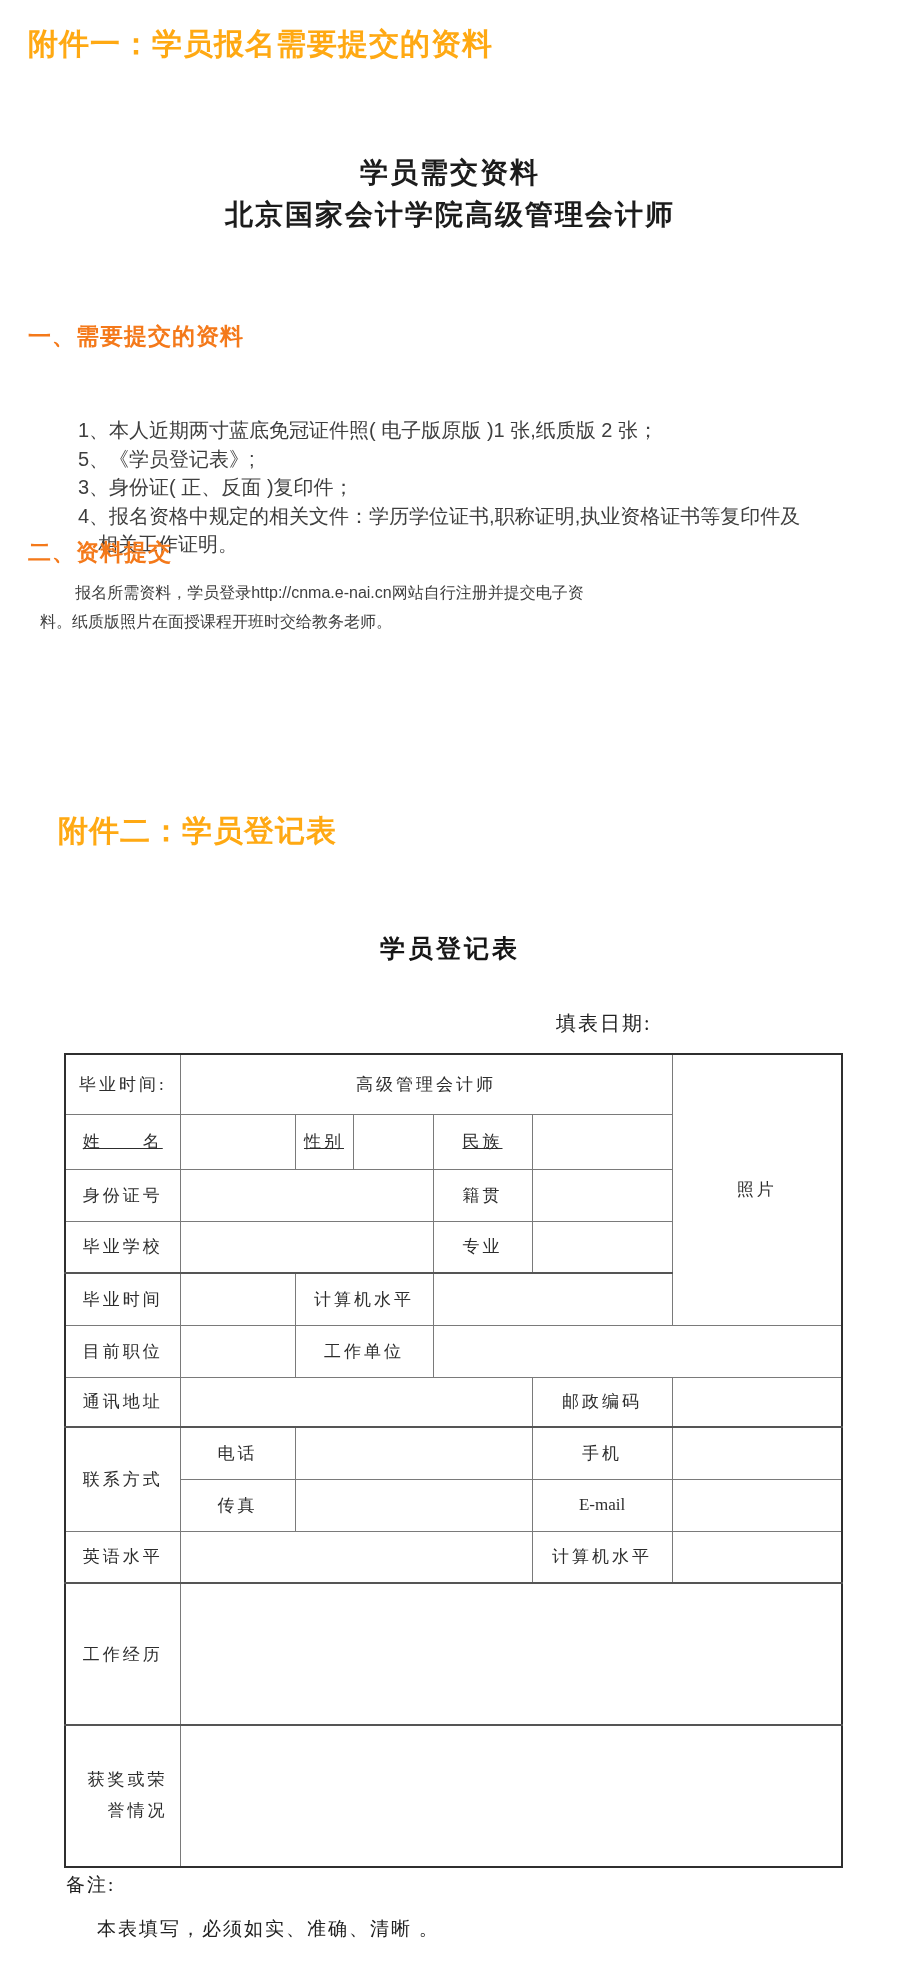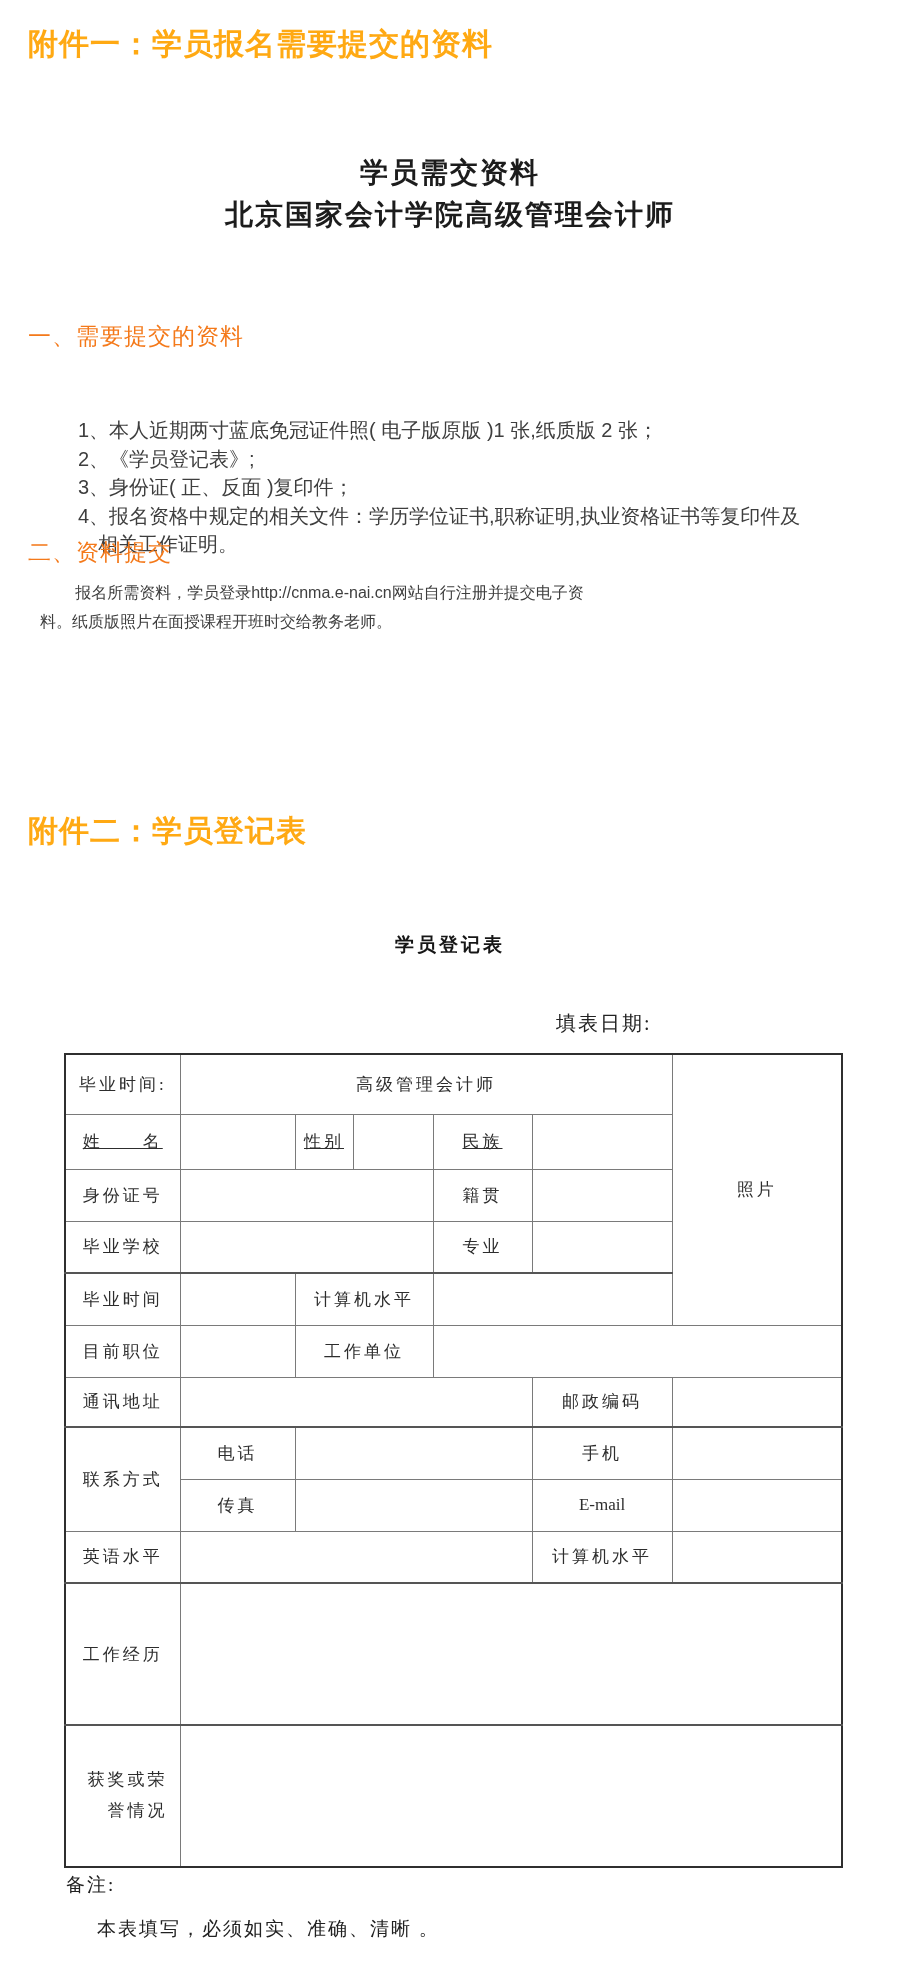--- a/index.html
+++ b/index.html
@@ -1,39 +1,39 @@
 <!DOCTYPE html>
 <html><head>
 <meta charset="utf-8">
 <style>
   html,body{margin:0;padding:0;background:#ffffff;}
   body{width:900px;height:1983px;position:relative;font-family:"Liberation Sans",sans-serif;color:#3e3e3e;}
 
   .attach-head{position:absolute;left:28px;font-weight:bold;font-size:30px;line-height:36px;
                color:#FFA913;letter-spacing:1px;white-space:nowrap;}
   #attach1{top:26px;}
-  #attach2{top:813px;}
+  #attach2{top:813px;margin-left:30px;}
 
   .doc-title{position:absolute;top:152px;left:0;width:900px;text-align:center;
              font-family:"Liberation Serif",serif;font-weight:bold;font-size:28px;
              line-height:42px;color:#1c1c1c;letter-spacing:2px;}
 
-  .sec-head{position:absolute;left:28px;font-weight:normal;font-size:23px;line-height:28px;
+  .sec-head{position:absolute;left:28px;font-weight:bold;font-size:23px;line-height:28px;
             color:#F4791A;letter-spacing:1px;white-space:nowrap;}
   #sec1{top:322px;}
   #sec2{top:538px;}
 
   .list{position:absolute;left:78px;top:368px;width:734px;font-size:20px;line-height:28.5px;color:#3e3e3e;margin-top:48px;}
   .list .li{padding-left:20px;text-indent:-20px;}
 
   .para{position:absolute;left:40px;top:578px;width:830px;font-size:16px;line-height:29px;color:#3e3e3e;}
   .para .pl1{text-indent:2.2em;}
 
   .form-title{position:absolute;top:932px;left:0;width:900px;text-align:center;
-              font-family:"Liberation Serif",serif;font-weight:bold;font-size:19px;
+              font-family:"Liberation Serif",serif;font-weight:bold;font-size:25px;
               color:#161616;letter-spacing:3px;}
 
   .fill-date{position:absolute;left:556px;top:1010px;font-family:"Liberation Serif",serif;
              font-size:20px;color:#222;letter-spacing:2px;}
 
   table.reg{position:absolute;left:64px;top:1053px;width:777px;table-layout:fixed;
             border-collapse:collapse;border:2px solid #2f2f2f;
             font-family:"Liberation Serif",serif;font-size:17px;color:#2d2d2d;}
   table.reg td{border:1px solid #7a7a7a;text-align:center;vertical-align:middle;
                padding:2px 4px;overflow:hidden;}
@@ -54,21 +54,21 @@
 
 <div class="doc-title">
   <div>学员需交资料</div>
   <div>北京国家会计学院高级管理会计师</div>
 </div>
 
 <div id="sec1" class="sec-head">一、需要提交的资料</div>
 
 <div class="list">
   <div class="li">1、本人近期两寸蓝底免冠证件照( 电子版原版 )1 张,纸质版 2 张；</div>
-  <div class="li">2、《学员登记表》;</div>
+  <div class="li">5、《学员登记表》;</div>
   <div class="li">3、身份证( 正、反面 )复印件；</div>
   <div class="li">4、报名资格中规定的相关文件：学历学位证书,职称证明,执业资格证书等复印件及相关工作证明。</div>
 </div>
 
 <div id="sec2" class="sec-head">二、资料提交</div>
 
 <div class="para">
   <div class="pl1">报名所需资料，学员登录http://cnma.e-nai.cn网站自行注册并提交电子资</div>
   <div>料。纸质版照片在面授课程开班时交给教务老师。</div>
 </div>

